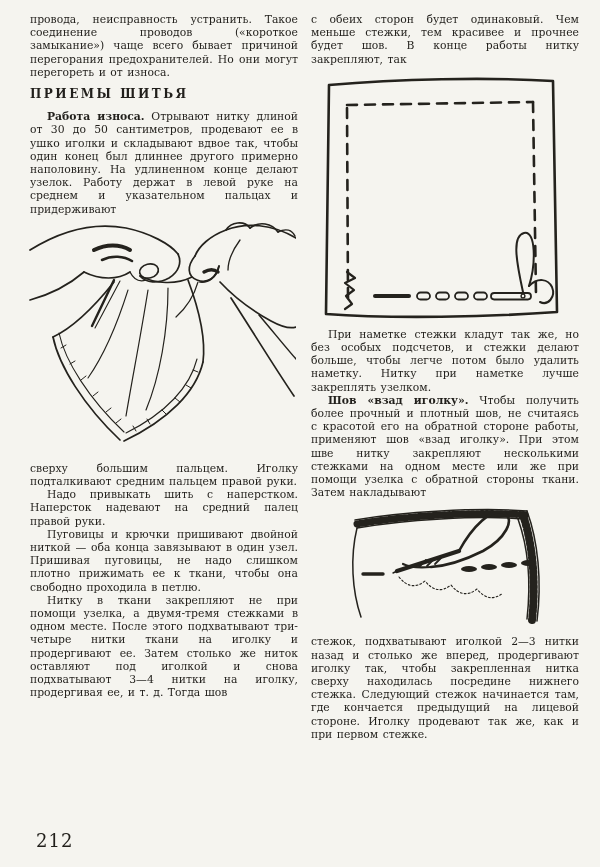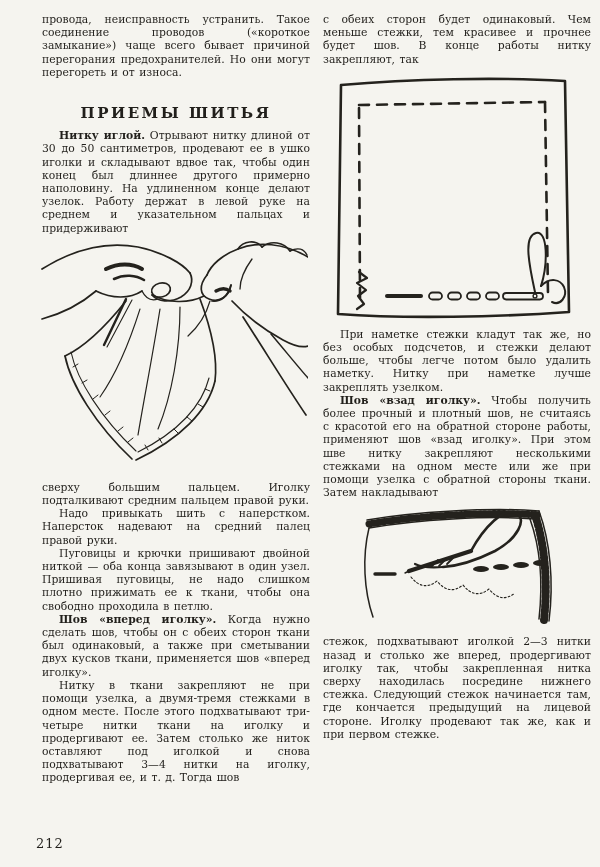--- a/index.html
+++ b/index.html
@@ -6,73 +6,71 @@
   html, body { background: #e8e7e2; }
   .page {
     position: relative;
     width: 600px;
     height: 867px;
     margin: 0 auto;
     background: #f5f4ef;
     color: #211f1b;
     font-family: "DejaVu Serif", "Liberation Serif", serif;
     overflow: hidden;
-    padding-left: 12px;
   }
   .columns {
     display: flex;
     gap: 13px;
     padding: 13px 22px 0 30px;
   }
   .col {
     width: 268px;
     flex: 0 0 268px;
     font-size: 10.8px;
     line-height: 13.2px;
   }
   .para {
     text-align: justify;
     word-spacing: 1px;
   }
   .para.indent { text-indent: 17px; }
   .lead { font-weight: bold; }
   .heading {
-    font-size: 15px;
+    font-size: 12px;
     font-weight: bold;
     letter-spacing: 2.5px;
-    text-align: center;
-    margin: 28px 0 9px 0;
+    margin: 9px 0 9px 0;
     white-space: nowrap;
   }
   figure { margin: 0; }
   .fig-hands   { margin: 4px 0 6px -2px; }
   .fig-square  { margin: 8px 0 8px 6px; }
   .fig-backstitch { margin: 6px 0 6px 24px; }
   svg { display: block; }
   .page-number {
     position: absolute;
     left: 36px;
     bottom: 16px;
-    font-size: 13px;
+    font-size: 18px;
     letter-spacing: 1px;
     font-weight: 500;
   }
 </style>
 </head>
 <body>
 
 <div class="page">
   <div class="columns">
 
     <div class="col">
       <p class="para"><span>провода, неисправность устранить. Такое соединение проводов («короткое замыкание») чаще всего бывает причиной перегорания предохранителей. Но они могут перегореть и от износа.</span></p>
 
       <h1 class="heading">ПРИЕМЫ ШИТЬЯ</h1>
 
-      <p class="para indent"><b class="lead">Нитку иглой.</b> <span>Отрывают нитку длиной от 30 до 50 сантиметров, продевают ее в ушко иголки и складывают вдвое так, чтобы один конец был длиннее другого примерно наполовину. На удлиненном конце делают узелок. Работу держат в левой руке на среднем и указательном пальцах и придерживают</span></p>
+      <p class="para indent"><b class="lead">Работа износа.</b> <span>Отрывают нитку длиной от 30 до 50 сантиметров, продевают ее в ушко иголки и складывают вдвое так, чтобы один конец был длиннее другого примерно наполовину. На удлиненном конце делают узелок. Работу держат в левой руке на среднем и указательном пальцах и придерживают</span></p>
 
       <figure class="fig-hands">
         <svg width="268" height="236" viewBox="0 0 268 236">
           <g fill="none" stroke="#24221d" stroke-width="1.7" stroke-linecap="round" stroke-linejoin="round">
 
             <path d="M2,30 C34,10 66,2 98,8 C122,13 142,24 150,34"></path>
             <path d="M2,80 C24,74 42,64 56,52"></path>
             <path d="M150,34 C154,42 151,52 141,58 C130,64 118,63 112,56"></path>
             <ellipse cx="121" cy="51" rx="9.5" ry="7" transform="rotate(-14 121 51)"></ellipse>
             <path d="M56,52 C72,60 90,60 102,52"></path>
@@ -116,21 +114,20 @@
             <path d="M120,70 C112,120 104,160 98,196" stroke-width="1.2"></path>
             <path d="M140,68 C140,110 132,156 118,190" stroke-width="1.2"></path>
             <path d="M100,70 C88,108 74,138 60,158" stroke-width="1.1"></path>
           </g>
         </svg>
       </figure>
 
       <p class="para"><span>сверху большим пальцем. Иголку подталкивают средним пальцем правой руки.</span></p>
       <p class="para indent"><span>Надо привыкать шить с наперстком. Наперсток надевают на средний палец правой руки.</span></p>
       <p class="para indent"><span>Пуговицы и крючки пришивают двойной ниткой — оба конца завязывают в один узел. Пришивая пуговицы, не надо слишком плотно прижимать ее к ткани, чтобы она свободно проходила в петлю.</span></p>
-      <p class="para indent"><b class="lead">Шов «вперед иголку».</b> <span>Когда нужно сделать шов, чтобы он с обеих сторон ткани был одинаковый, а также при сметывании двух кусков ткани, применяется шов «вперед иголку».</span></p>
       <p class="para indent"><span>Нитку в ткани закрепляют не при помощи узелка, а двумя-тремя стежками в одном месте. После этого подхватывают три-четыре нитки ткани на иголку и продергивают ее. Затем столько же ниток оставляют под иголкой и снова подхватывают 3—4 нитки на иголку, продергивая ее, и т. д. Тогда шов</span></p>
     </div>
 
     <div class="col">
       <p class="para"><span>с обеих сторон будет одинаковый. Чем меньше стежки, тем красивее и прочнее будет шов. В конце работы нитку закрепляют, так</span></p>
 
       <figure class="fig-square">
         <svg width="244" height="246" viewBox="0 0 244 246">
           <g fill="none" stroke="#24221d" stroke-linecap="round" stroke-linejoin="round">
 

